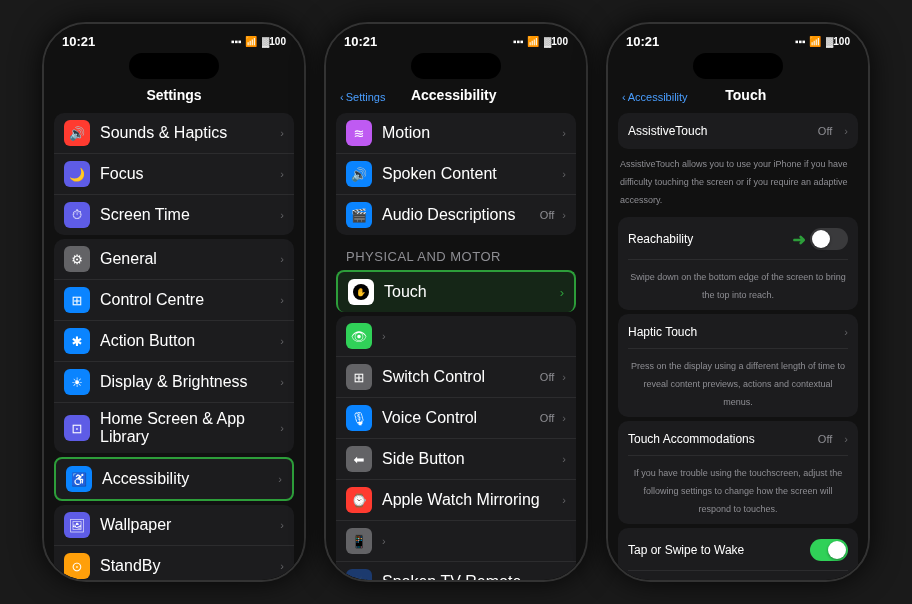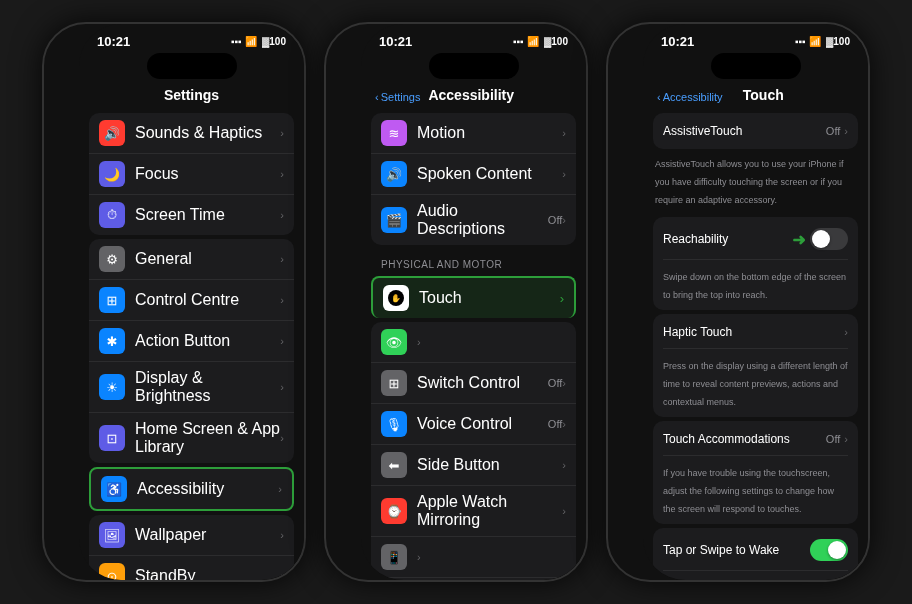--- a/index.html
+++ b/index.html
@@ -21,21 +21,20 @@
     }
     .phone {
       width: 264px;
       height: 560px;
       background: #111;
       border-radius: 44px;
       overflow: hidden;
       position: relative;
       border: 2px solid #333;
       box-shadow: 0 0 30px rgba(0,0,0,0.8);
-      padding-left: 35px;
     }
     .phone-screen {
       width: 100%;
       height: 100%;
       background: #111;
       border-radius: 42px;
       overflow: hidden;
       display: flex;
       flex-direction: column;
     }
@@ -115,29 +114,29 @@
       color: #fff;
     }
     .item-label {
       flex: 1;
       color: #ffffff;
       font-size: 16px;
     }
     .item-value {
       color: #8e8e93;
       font-size: 11px;
-      margin-right: 0;
+      margin-right: 8px;
     }
     .chevron {
       color: #636366;
       font-size: 11px;
     }
     .section-header {
       color: #8e8e93;
-      font-size: 10px;
+      font-size: 13px;
       font-weight: 500;
       text-transform: uppercase;
       letter-spacing: 0.5px;
       padding: 10px 20px 4px;
     }
     
     .item-highlighted {
       border: 2px solid #2d9e3a;
       border-radius: 8px;
       margin: 2px 10px;
@@ -185,20 +184,21 @@
       color: #2d9e3a;
       font-size: 16px;
       font-weight: 900;
     }
     
     .setting-block {
       background: #1c1c1e;
       border-radius: 10px;
       margin: 4px 10px;
       padding: 8px 10px;
+      text-align: center;
     }
     .setting-row {
       display: flex;
       align-items: center;
       justify-content: space-between;
       padding: 3px 0;
     }
     .setting-title {
       color: #fff;
       font-size: 12px;

